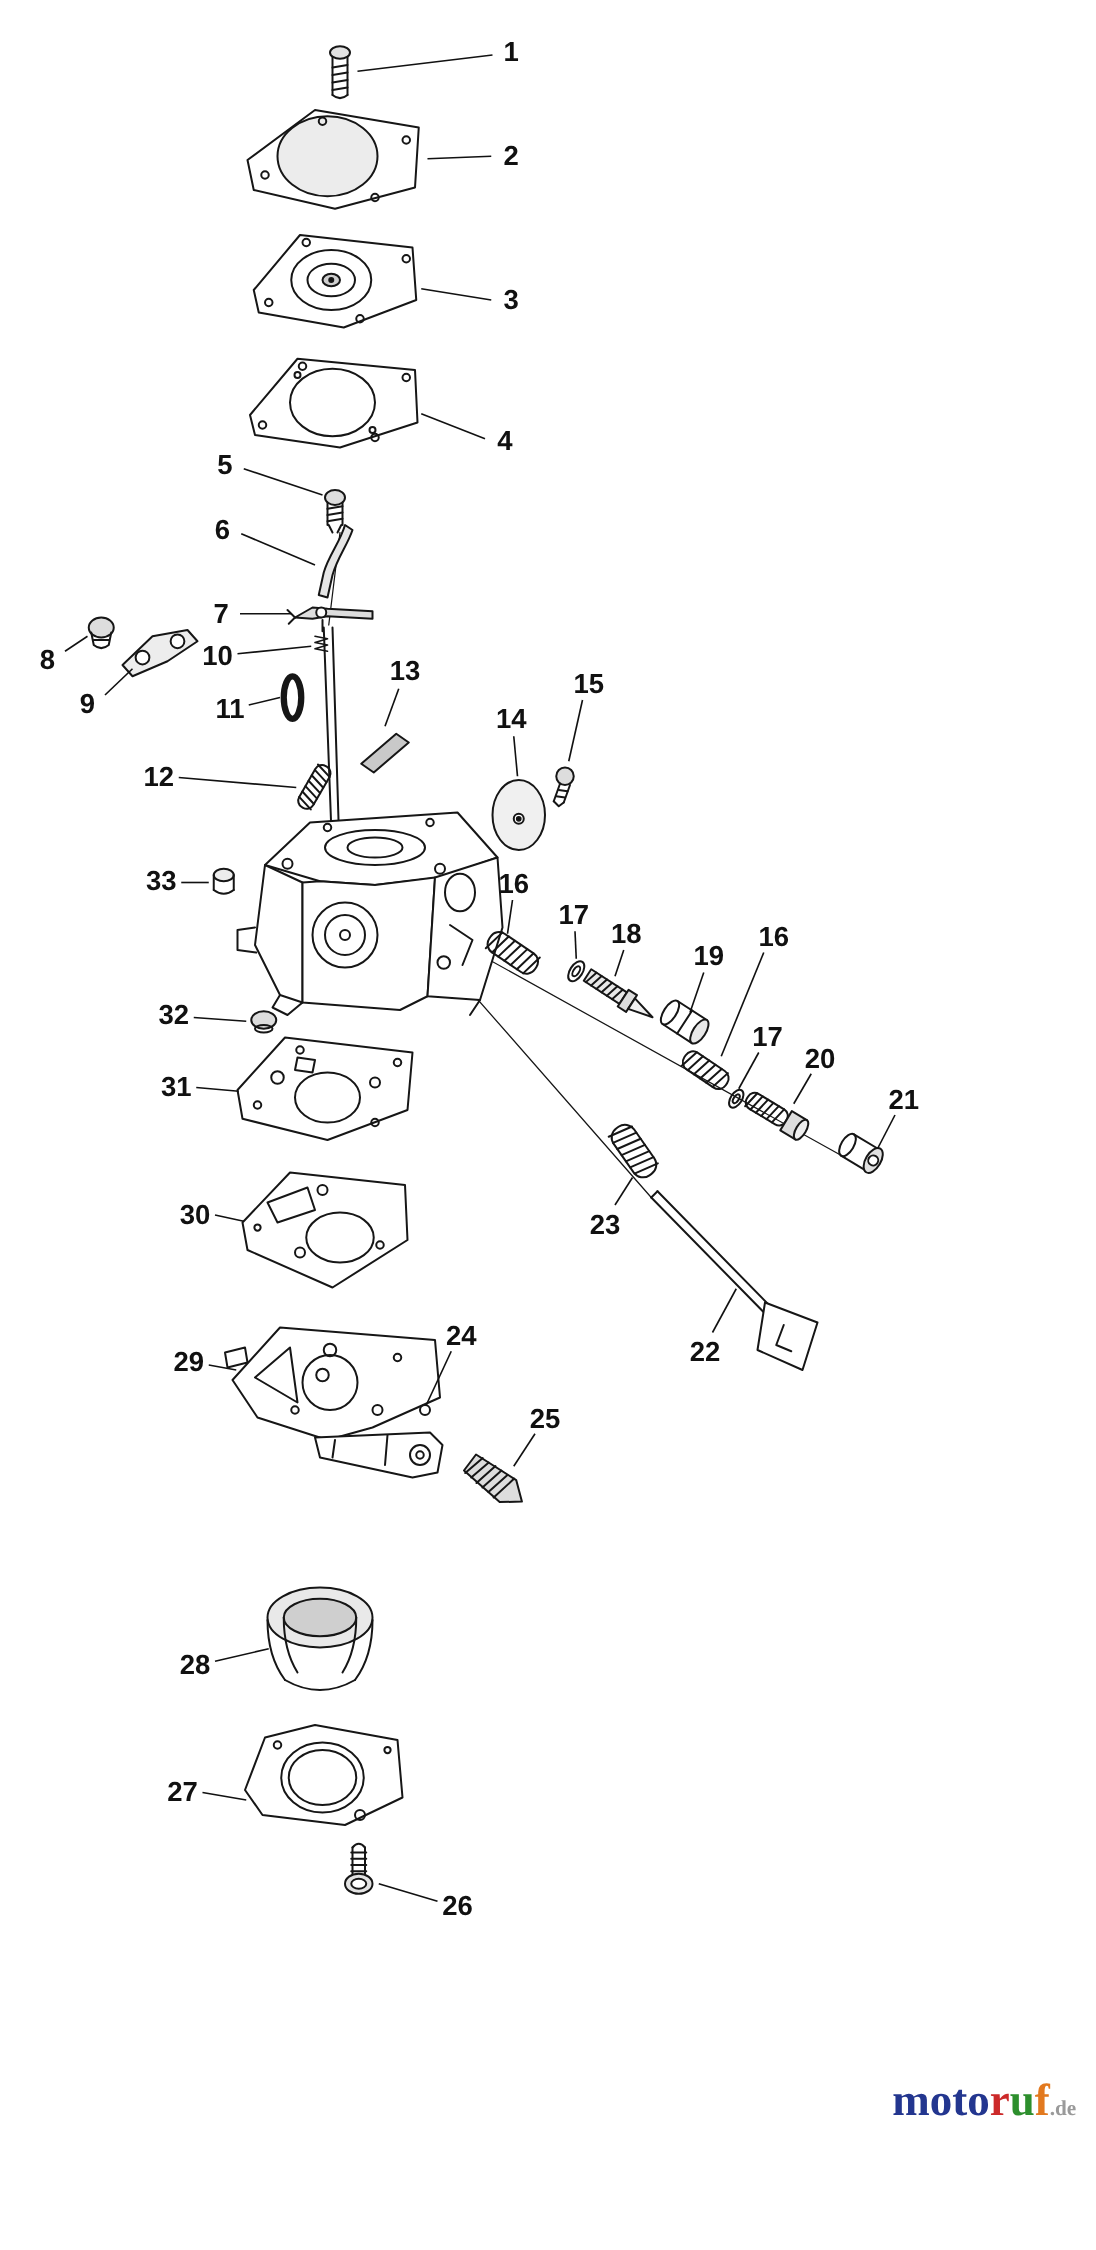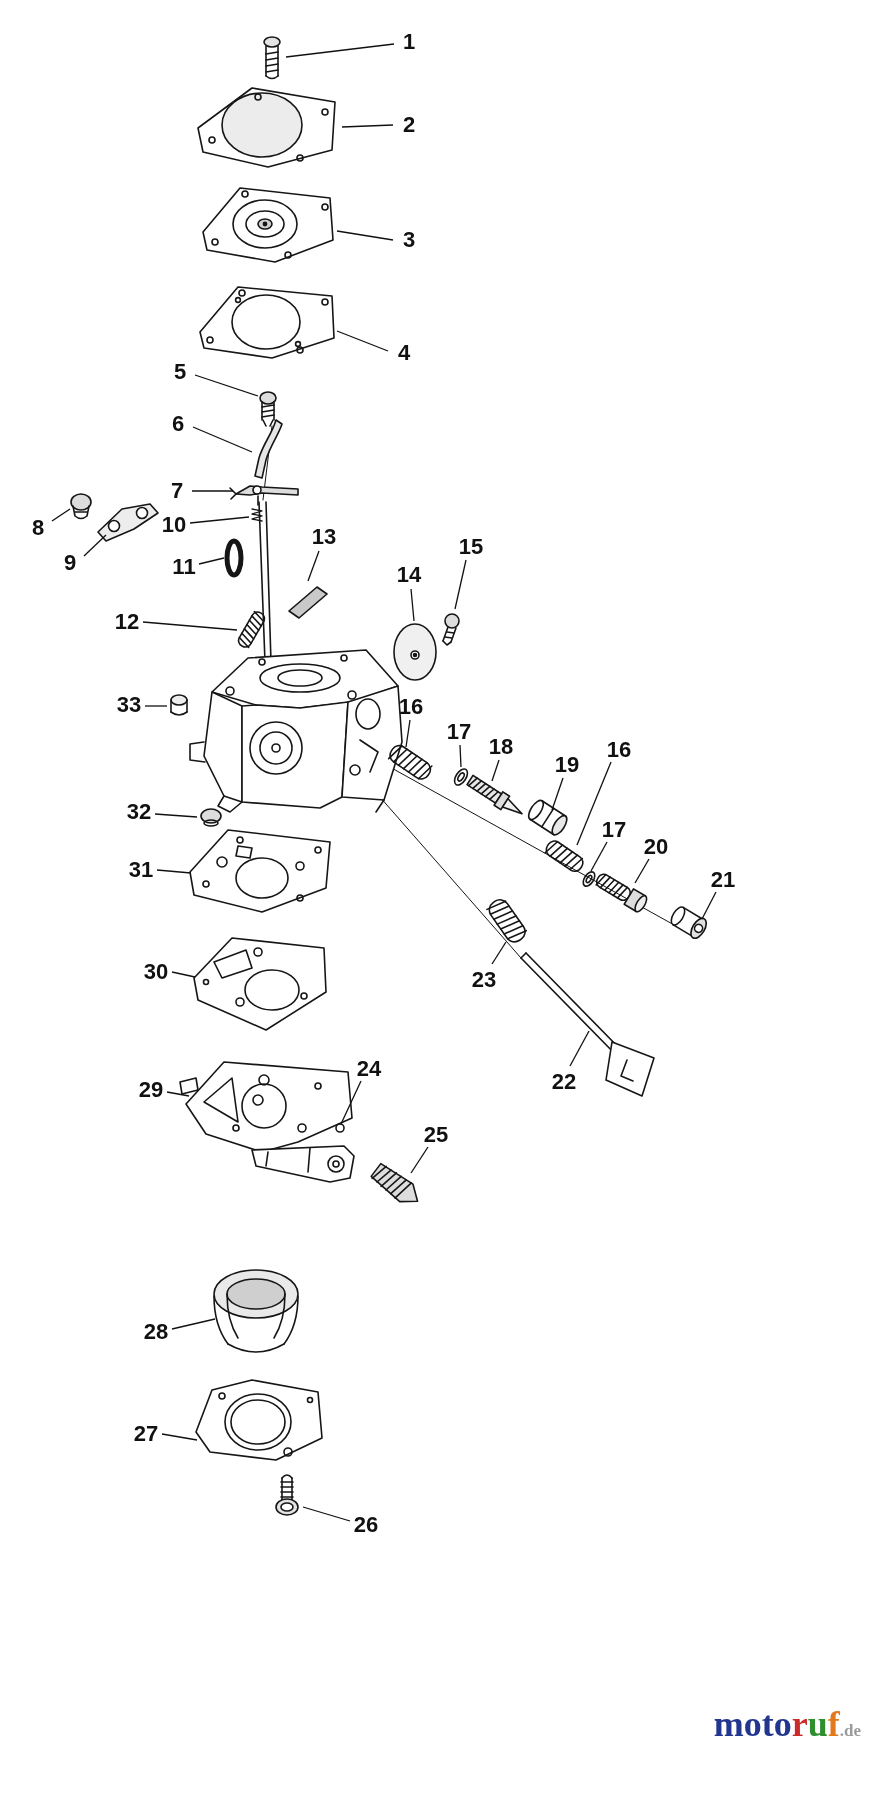--- a/index.html
+++ b/index.html
@@ -4,21 +4,21 @@
 <style>
   html,body{margin:0;padding:0;background:#fff;}
   .stage{position:relative;width:877px;height:1800px;background:#ffffff;overflow:hidden;
          font-family:"Liberation Sans",sans-serif;}
   svg{position:absolute;left:0;top:0;}
   .callout{font:bold 22px "Liberation Sans",sans-serif;fill:#111;text-anchor:middle;}
   .leader{stroke:#111;stroke-width:1.3;}
   .art{fill:none;stroke:#161616;stroke-width:1.6;stroke-linejoin:round;stroke-linecap:round;}
   .thin{stroke-width:1;}
   .logo{position:absolute;right:16px;top:1660px;white-space:nowrap;
-        font-family:"Liberation Serif",serif;font-weight:bold;font-size:36px;line-height:40px;margin-top:44px;}
+        font-family:"Liberation Serif",serif;font-weight:bold;font-size:36px;line-height:40px;}
   .logo .suffix{font-size:17px;font-weight:bold;}
 </style>
 </head>
 <body>
 
 <div class="stage">
 
 <svg width="877" height="1800" viewBox="0 0 877 1800">
 
   <g class="art">

